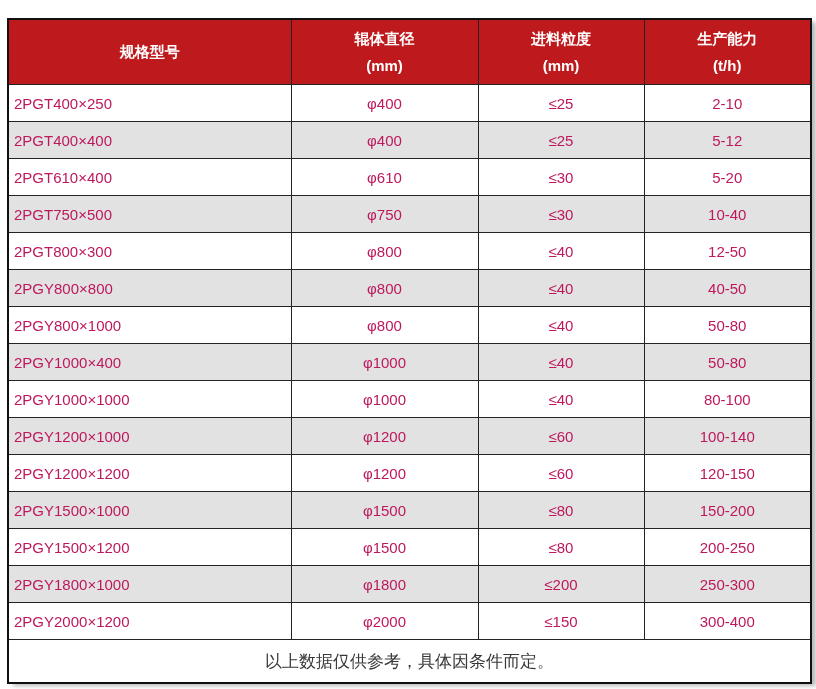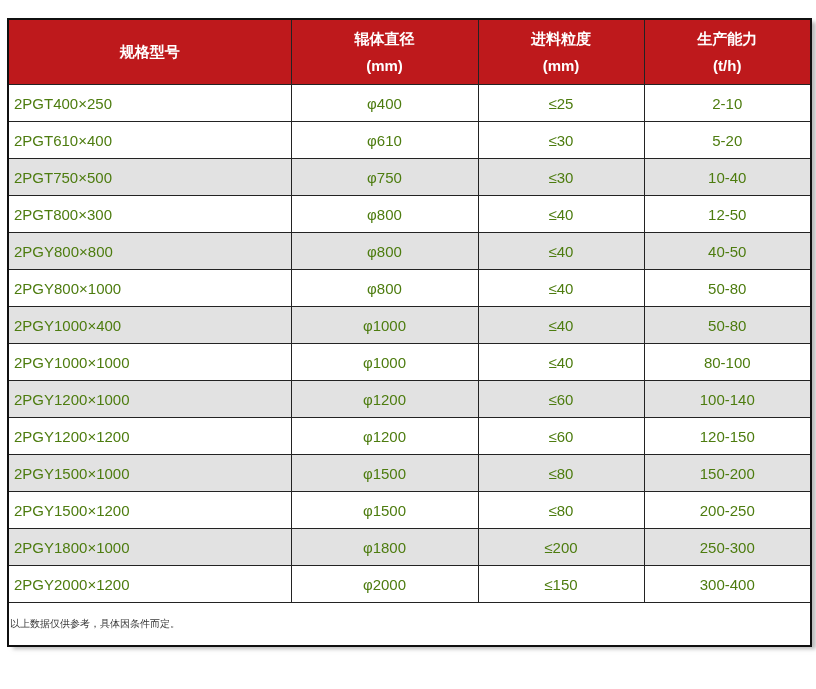--- a/index.html
+++ b/index.html
@@ -33,37 +33,38 @@
     height: 64px;
     text-align: center;
     vertical-align: middle;
     padding: 0;
   }
   .h-label { line-height: 22px; }
   .h-unit  { line-height: 22px; margin-top: 5px; }
   tbody td {
     height: 36px;
     font-size: 15px;
-    color: #4d7c0f;
+    color: #be185d;
     background: #ffffff;
     padding: 0;
   }
   td.c-model {
     text-align: left;
     padding-left: 5px;
   }
   td.c-val {
     text-align: center;
   }
   tr.stripe td {
     background: #e2e2e2;
   }
   tfoot td {
     height: 40px;
-    font-size: 10px;
+    text-align: center;
+    font-size: 17px;
     color: #383838;
     background: #ffffff;
     border-radius: 20px;
   }
 </style>
 </head>
 <body>
 
 <table class="spec-table">
   <colgroup>
@@ -90,20 +91,26 @@
         <div class="h-unit">(t/h)</div>
       </th>
     </tr>
   </thead>
   <tbody>
     <tr>
       <td class="c-model">2PGT400×250</td>
       <td class="c-val">φ400</td>
       <td class="c-val">≤25</td>
       <td class="c-val">2-10</td>
+    </tr>
+    <tr class="stripe">
+      <td class="c-model">2PGT400×400</td>
+      <td class="c-val">φ400</td>
+      <td class="c-val">≤25</td>
+      <td class="c-val">5-12</td>
     </tr>
     <tr>
       <td class="c-model">2PGT610×400</td>
       <td class="c-val">φ610</td>
       <td class="c-val">≤30</td>
       <td class="c-val">5-20</td>
     </tr>
     <tr class="stripe">
       <td class="c-model">2PGT750×500</td>
       <td class="c-val">φ750</td>

